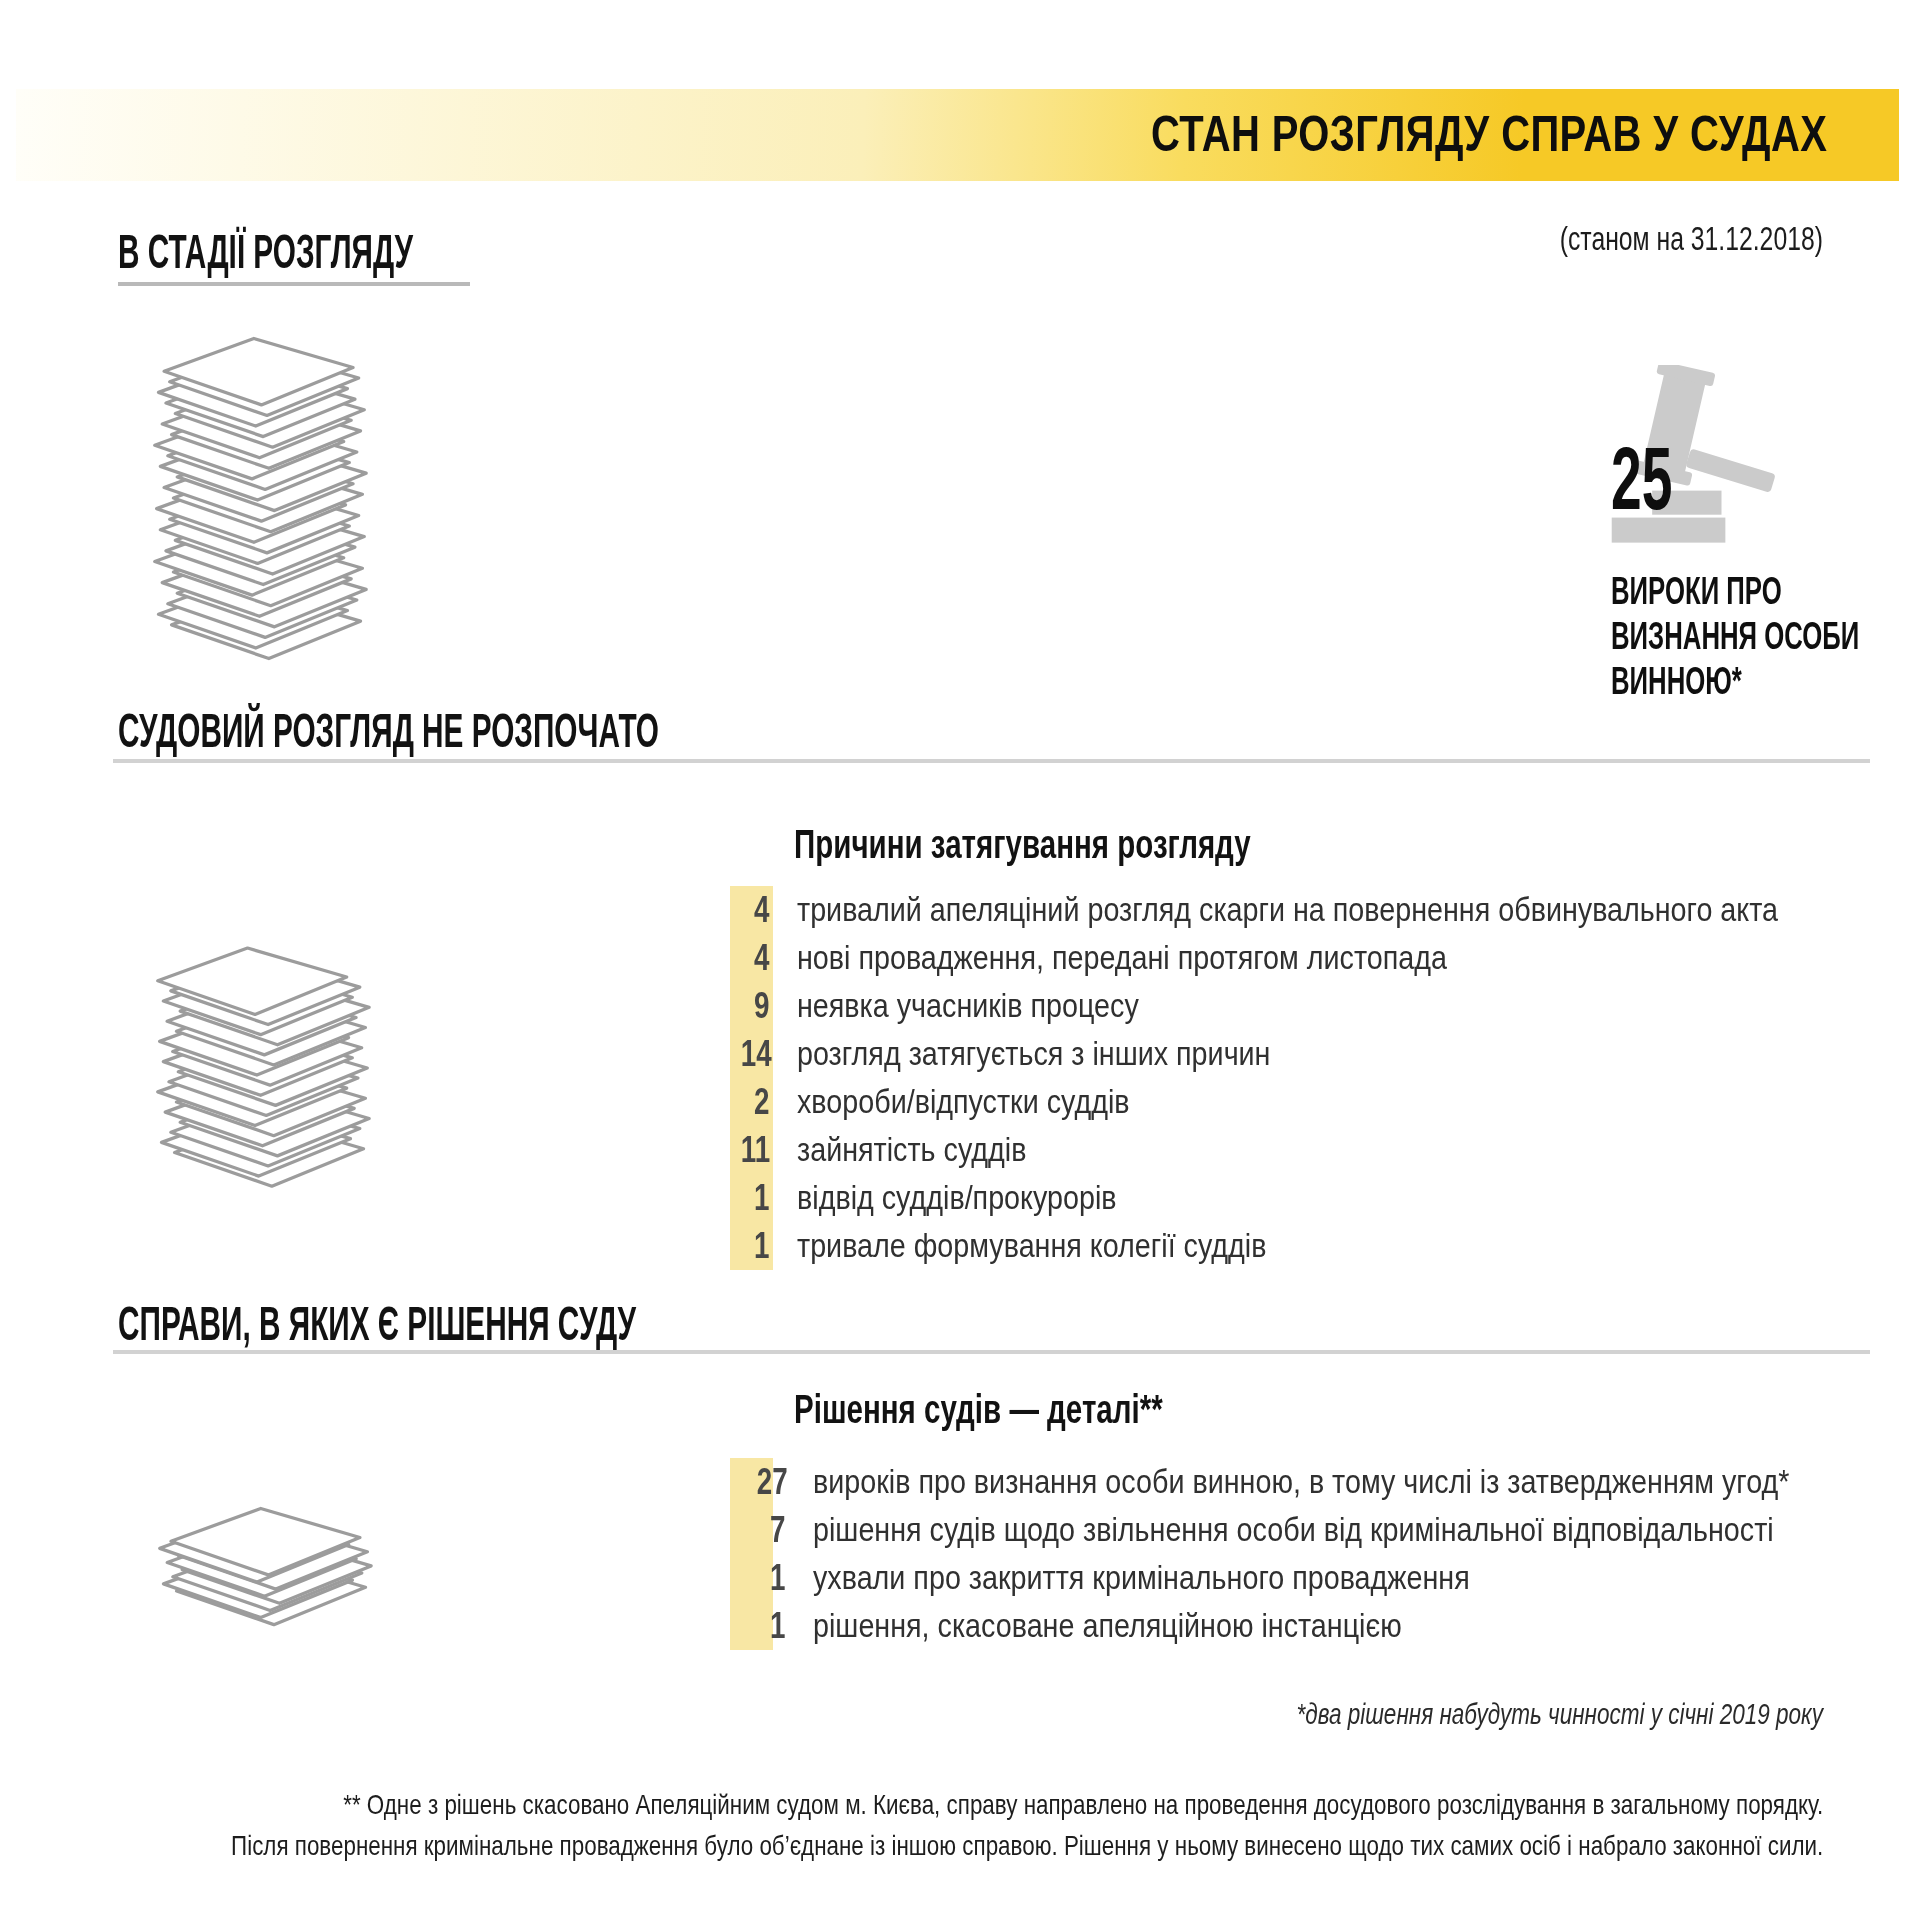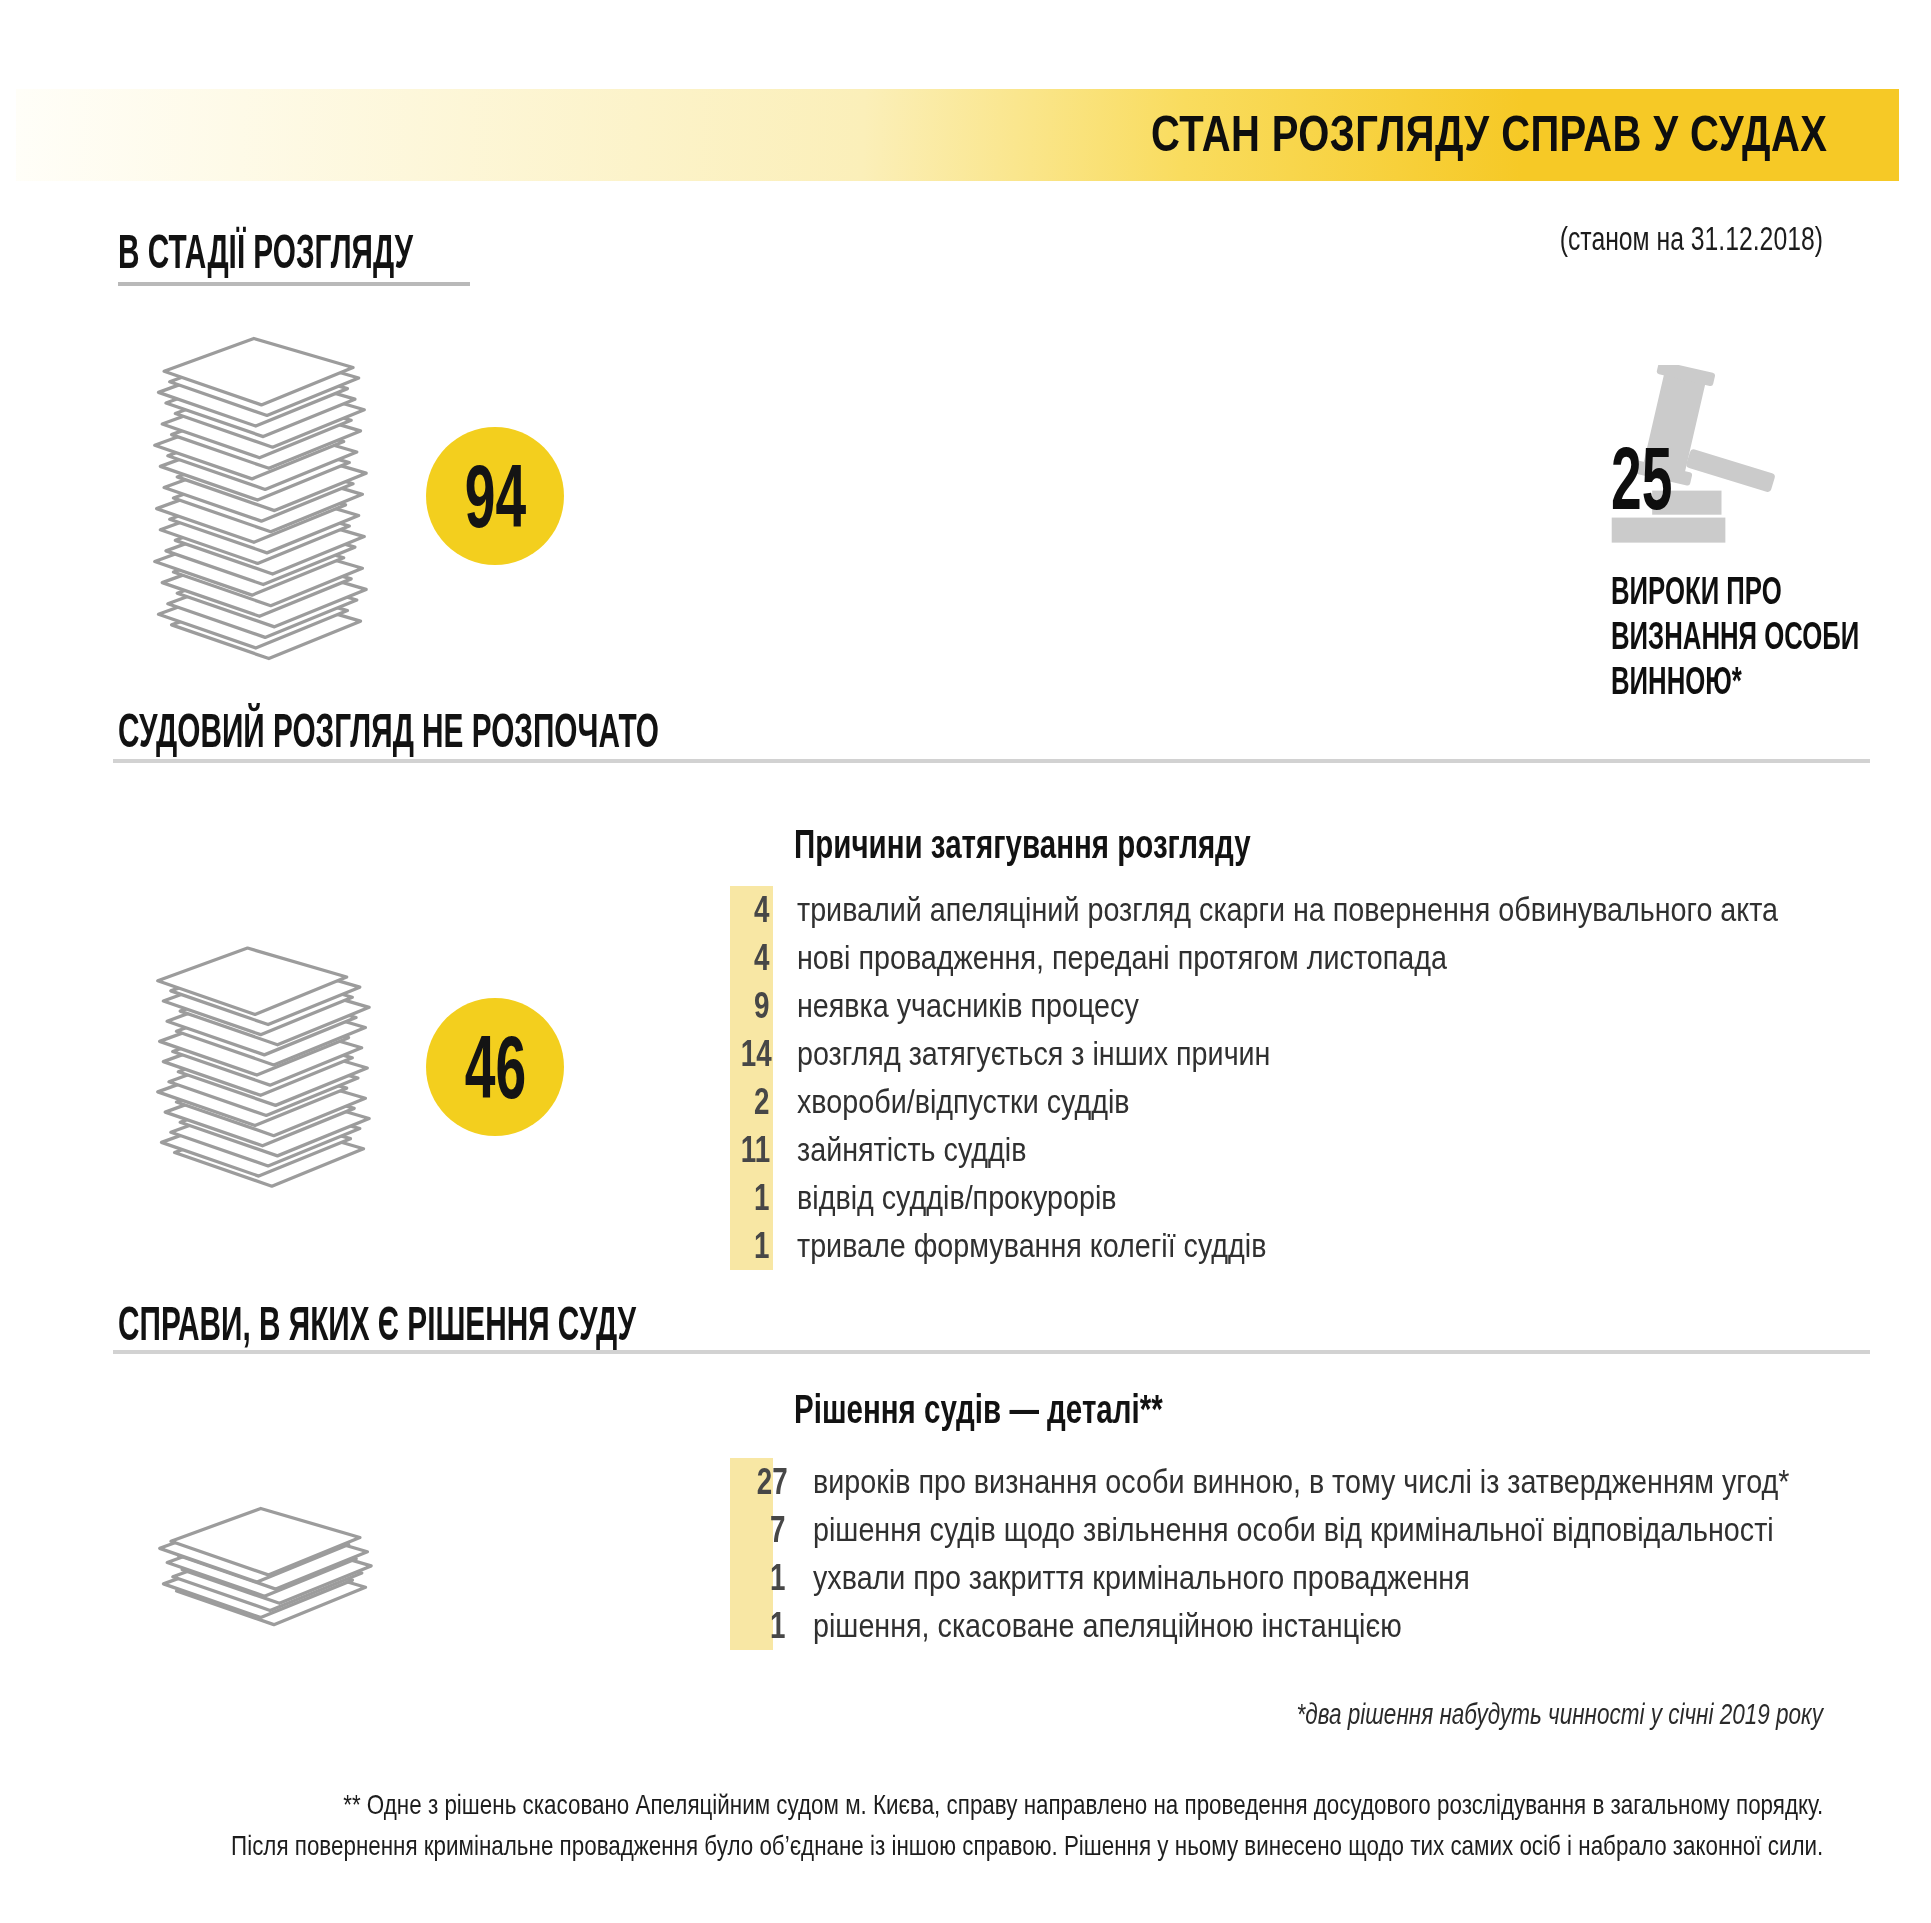--- a/index.html
+++ b/index.html
@@ -147,23 +147,20 @@
       <path d="M4,40 L100,5 L206,36 L108,76 Z" class="sheet" transform="translate(14,90.19999999999999)"></path>
       <path d="M4,40 L100,5 L206,36 L108,76 Z" class="sheet" transform="translate(0,78.89999999999998)"></path>
       <path d="M4,40 L100,5 L206,36 L108,76 Z" class="sheet" transform="translate(18,67.6)"></path>
       <path d="M4,40 L100,5 L206,36 L108,76 Z" class="sheet" transform="translate(8,56.29999999999998)"></path>
       <path d="M4,40 L100,5 L206,36 L108,76 Z" class="sheet" transform="translate(22,45)"></path>
       <path d="M4,40 L100,5 L206,36 L108,76 Z" class="sheet" transform="translate(12,33.69999999999999)"></path>
       <path d="M4,40 L100,5 L206,36 L108,76 Z" class="sheet" transform="translate(4,22.399999999999977)"></path>
       <path d="M4,40 L100,5 L206,36 L108,76 Z" class="sheet" transform="translate(16,11.099999999999966)"></path>
       <path d="M4,40 L100,5 L206,36 L108,76 Z" class="sheet" transform="translate(10,-0.20000000000004547)"></path>
     </svg>
-  <div class="badge" id="badge-94">
-    <span>94</span>
-  </div>
 
   <svg class="gavel" viewBox="0 0 190 185" xmlns="http://www.w3.org/2000/svg">
     <g transform="rotate(13 72 65)">
       <rect x="50" y="6" width="44" height="108" rx="4"></rect>
       <rect x="42" y="0" width="60" height="14" rx="3"></rect>
       <rect x="42" y="106" width="60" height="14" rx="3"></rect>
     </g>
     <rect x="88" y="88" width="92" height="20" rx="4" transform="rotate(17 95 95)"></rect>
     <rect x="50" y="130" width="72" height="25"></rect>
     <rect x="8" y="158" width="118" height="26"></rect>
@@ -192,23 +189,20 @@
       <path d="M4,40 L100,5 L206,36 L108,76 Z" class="sheet" transform="translate(6,86.8)"></path>
       <path d="M4,40 L100,5 L206,36 L108,76 Z" class="sheet" transform="translate(16,76)"></path>
       <path d="M4,40 L100,5 L206,36 L108,76 Z" class="sheet" transform="translate(2,65.19999999999999)"></path>
       <path d="M4,40 L100,5 L206,36 L108,76 Z" class="sheet" transform="translate(20,54.39999999999998)"></path>
       <path d="M4,40 L100,5 L206,36 L108,76 Z" class="sheet" transform="translate(10,43.599999999999994)"></path>
       <path d="M4,40 L100,5 L206,36 L108,76 Z" class="sheet" transform="translate(24,32.79999999999998)"></path>
       <path d="M4,40 L100,5 L206,36 L108,76 Z" class="sheet" transform="translate(6,22)"></path>
       <path d="M4,40 L100,5 L206,36 L108,76 Z" class="sheet" transform="translate(14,11.199999999999989)"></path>
       <path d="M4,40 L100,5 L206,36 L108,76 Z" class="sheet" transform="translate(0,0.39999999999997726)"></path>
     </svg>
-  <div class="badge" id="badge-46">
-    <span>46</span>
-  </div>
 
   <div class="list-heading" id="list1-heading">Причини затягування розгляду</div>
   <div class="list-block" id="list1">
     <div class="band"></div>
 
       <div class="row">
         <span class="val">4</span>
         <span class="lab">тривалий апеляціний розгляд скарги на повернення обвинувального акта</span>
       </div>
 

